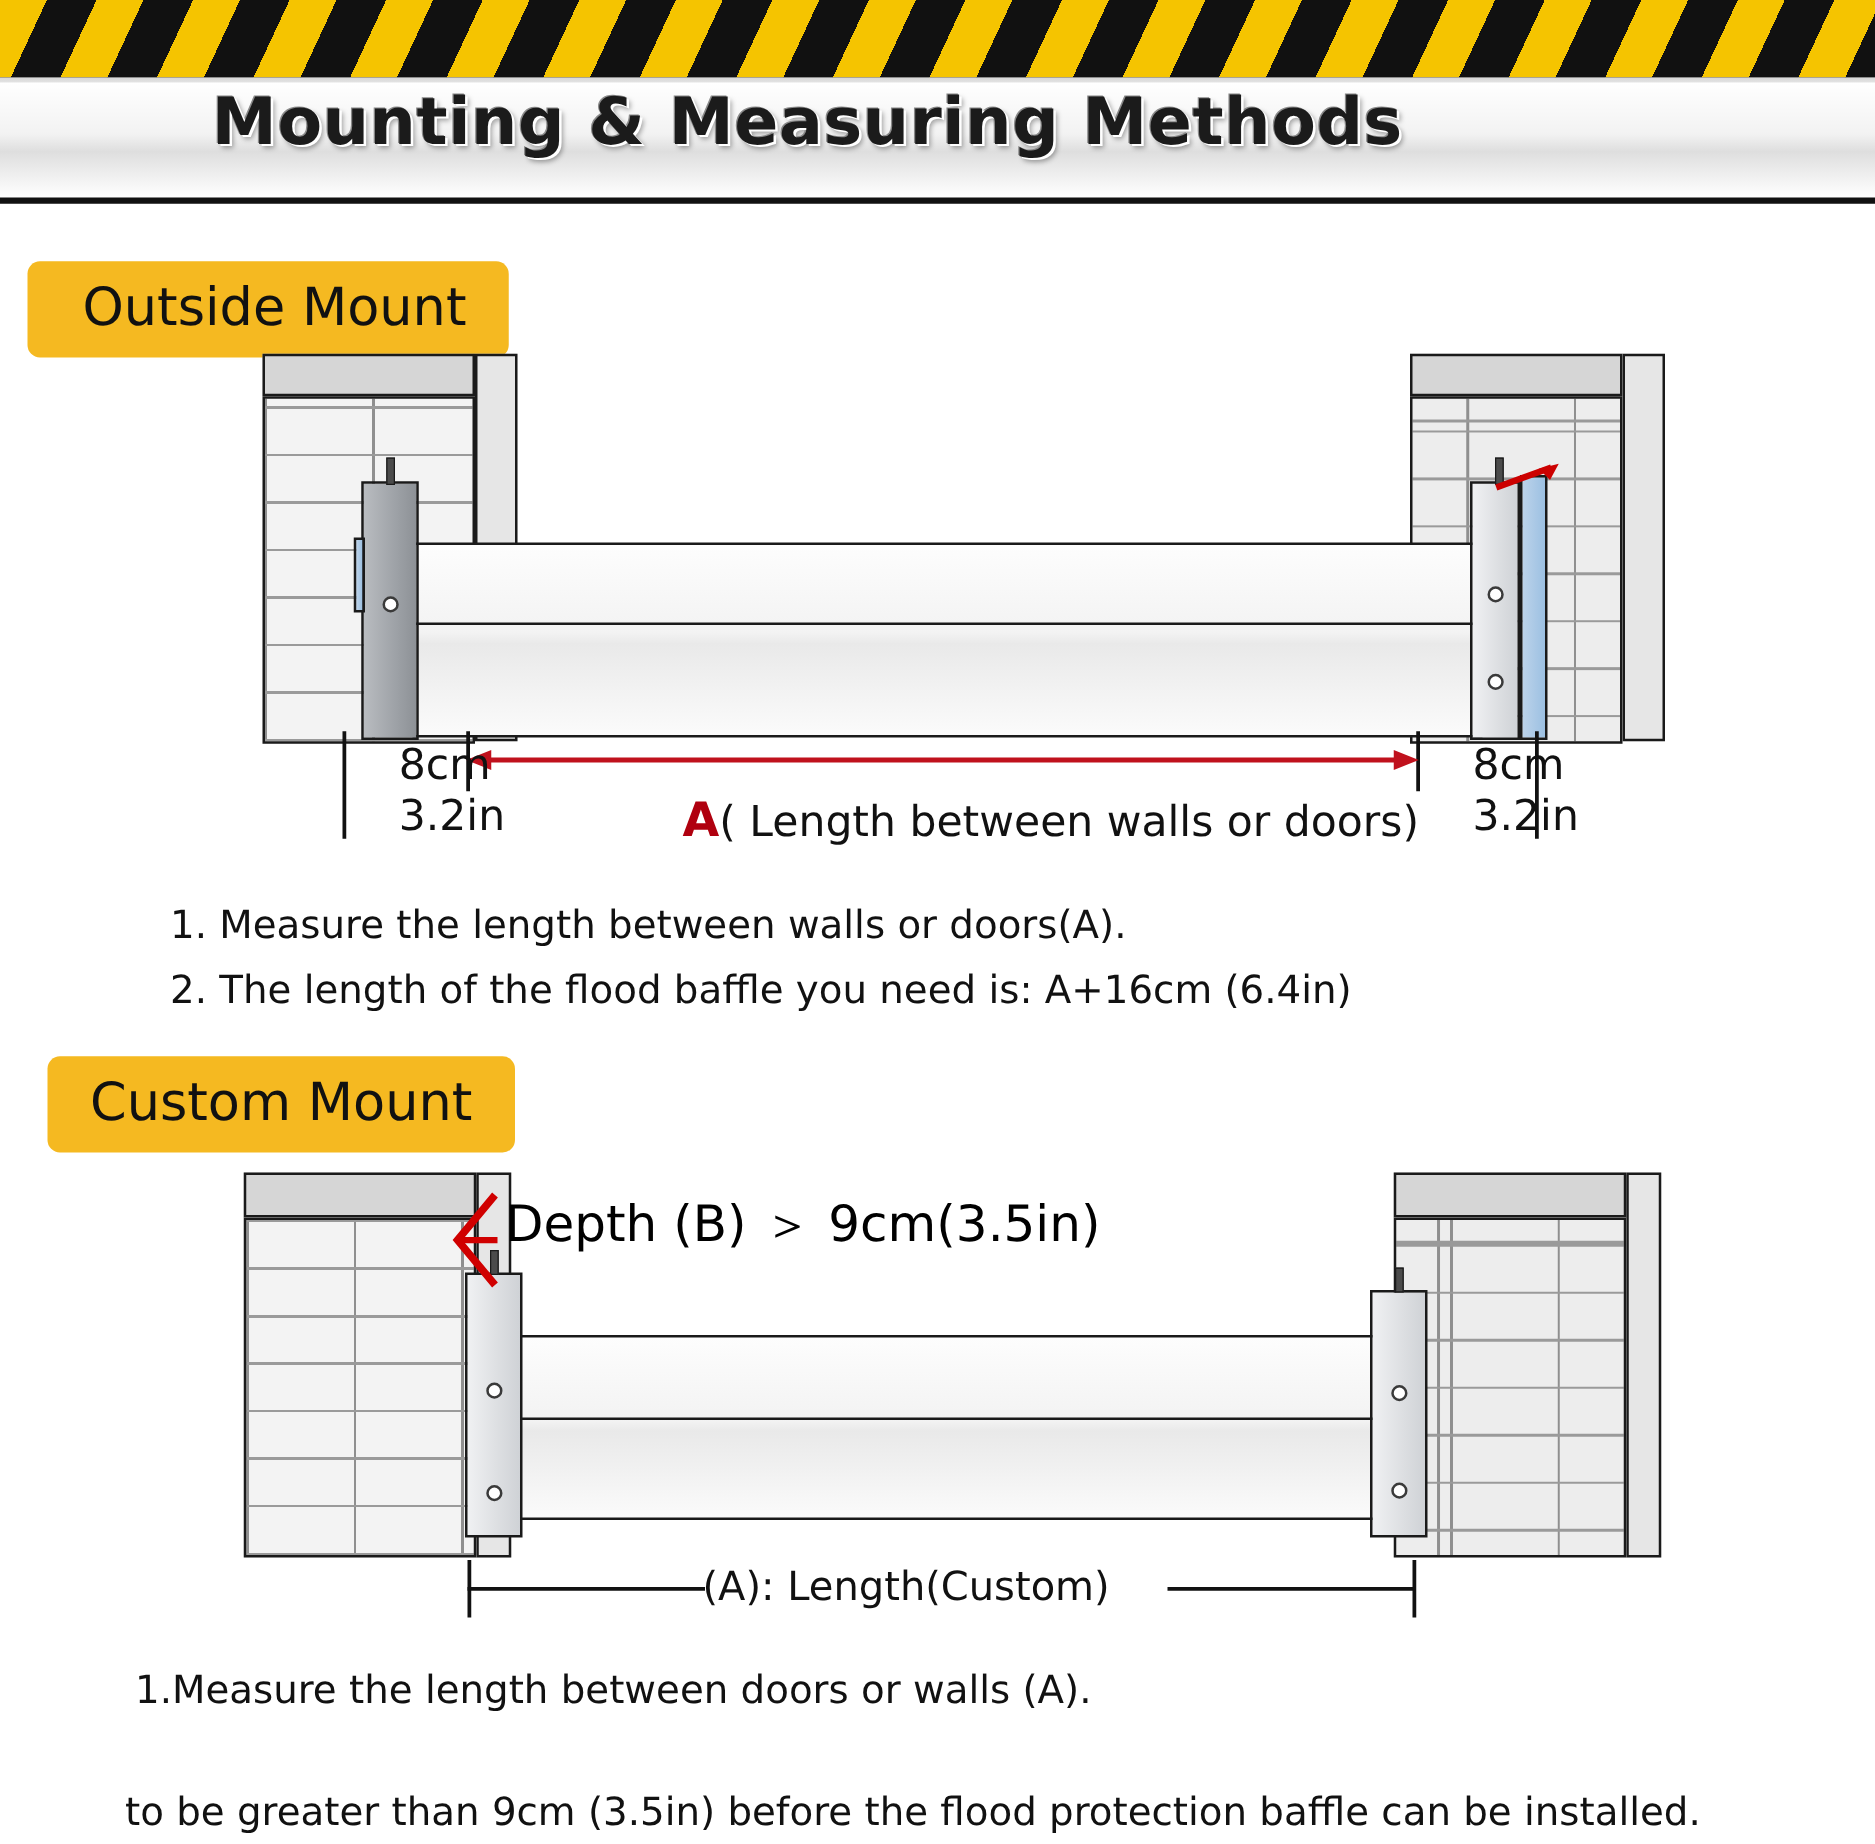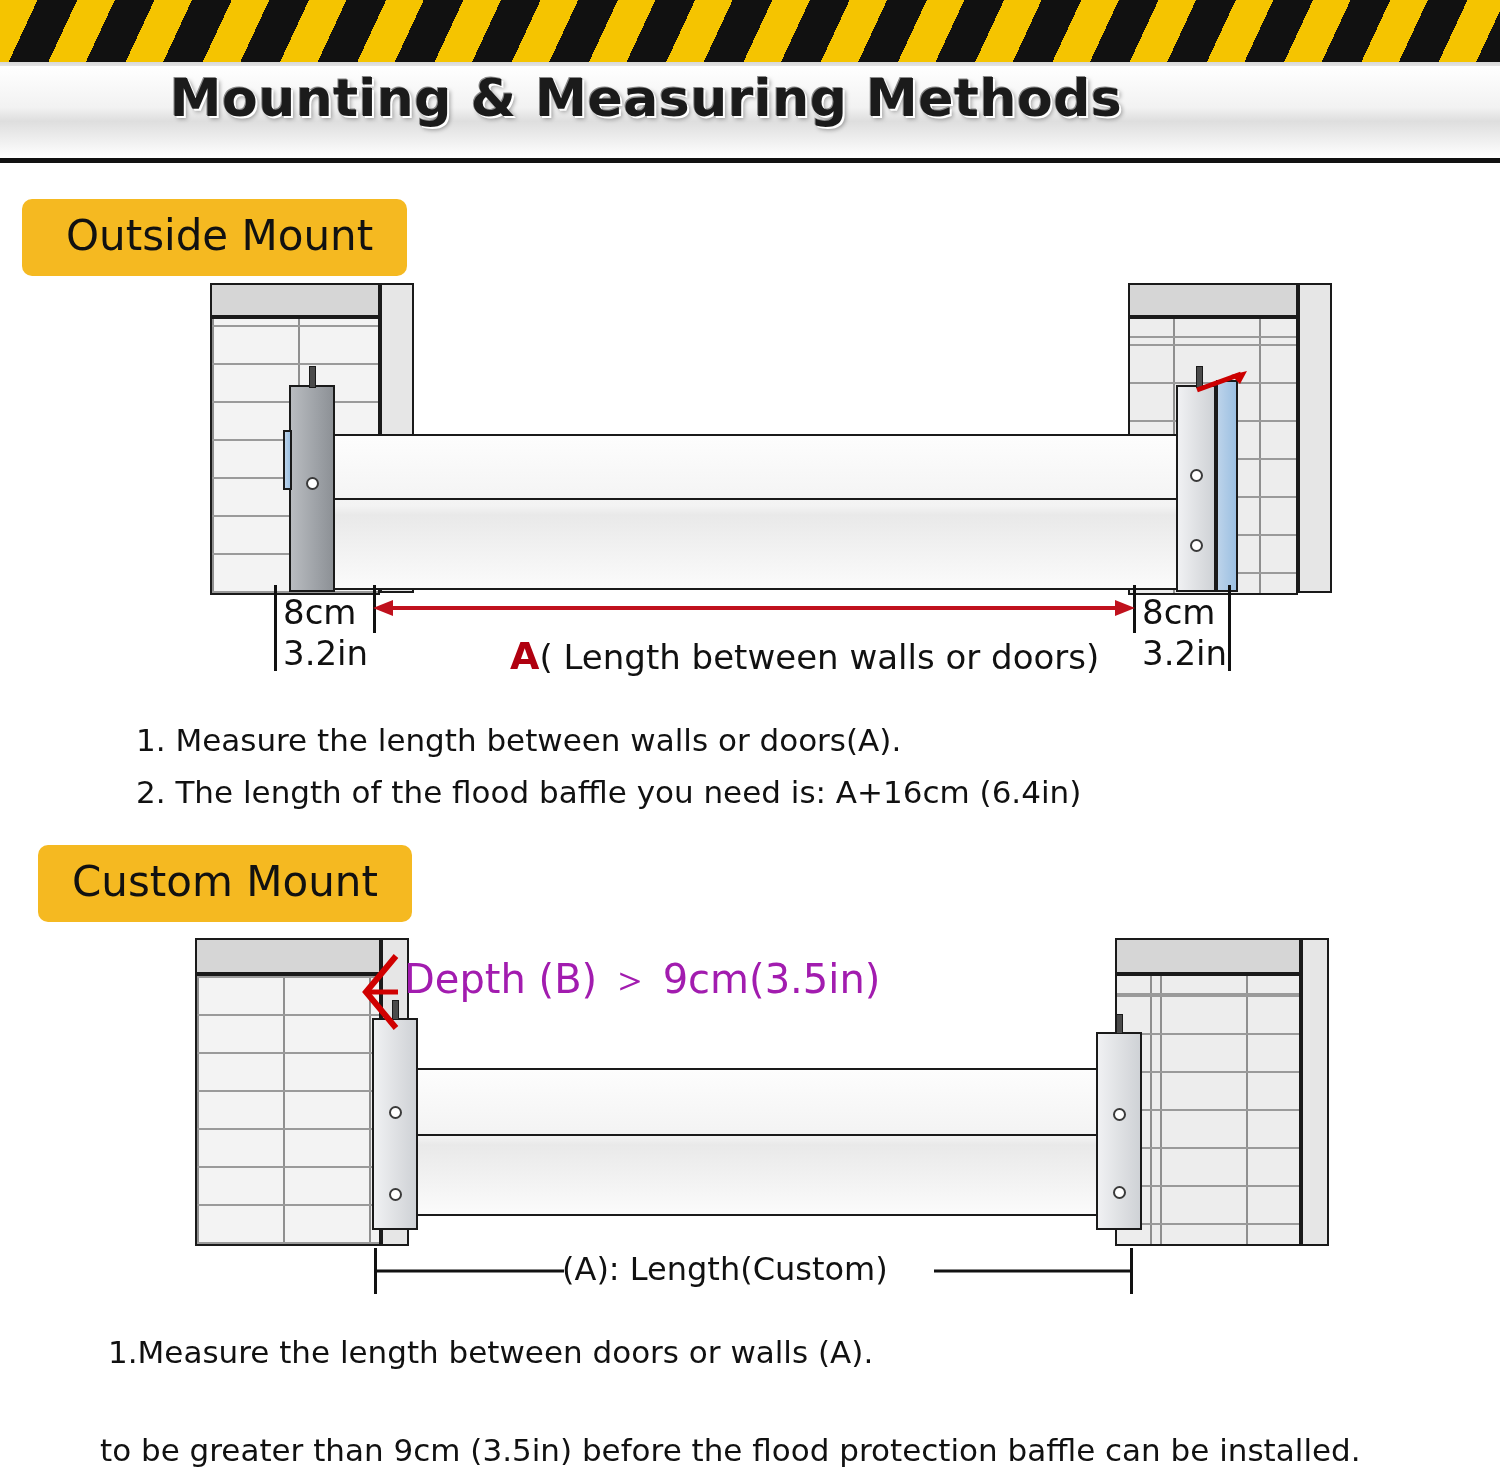--- a/index.html
+++ b/index.html
@@ -45,21 +45,21 @@
   
   .badge{
     position:absolute;
     background:#f5b921;
     border-radius:10px;
     color:#111;
     font-size:42px;
     padding:12px 34px 16px 34px;
     font-family:"DejaVu Sans", sans-serif;
   }
-  #badge-outside{left:22px;top:199px;padding-left:44px;}
+  #badge-outside{left:22px;top:209px;padding-left:44px;}
   #badge-inside{left:38px;top:845px;}
 
   
   .pillar{position:absolute;}
   .brick-face{
     position:absolute;
     background:
       repeating-linear-gradient(0deg, #9a9a9a 0 2px, rgba(0,0,0,0) 2px 38px),
       repeating-linear-gradient(90deg, #8f8f8f 0 2px, rgba(0,0,0,0) 2px 86px),
       #f3f3f3;
@@ -113,28 +113,28 @@
     position:absolute;
     background:linear-gradient(90deg,#bcd3ea,#9cc0e2);
     border:2.5px solid #1a1a1a;
     box-sizing:border-box;
   }
   .pin{
     position:absolute;background:#4b4b4b;border:1.5px solid #1a1a1a;box-sizing:border-box;
   }
 
   
-  .dimtext{position:absolute;color:#111;font-size:34px;font-family:"DejaVu Sans", sans-serif;white-space:nowrap;}
+  .dimtext{position:absolute;color:#111;font-size:34px;font-family:"DejaVu Sans", sans-serif;white-space:nowrap;margin-left:36px;}
   .tick{position:absolute;background:#111;width:2.5px;}
   .redA{color:#b0000f;font-weight:bold;font-size:38px;}
 
   .caption{position:absolute;font-size:32px;color:#111;white-space:nowrap;font-family:"DejaVu Sans", sans-serif;}
 
   .depthlabel{
-    position:absolute;font-size:40px;color:#a21caf;white-space:nowrap;
+    position:absolute;font-size:40px;color:#000000;white-space:nowrap;
   }
 
   .bodytext{position:absolute;font-size:31px;color:#111;}
   .bodytext .hl{color:#b0000f;}
 
   svg{position:absolute;overflow:visible;}
 </style>
 </head>
 <body>
 

